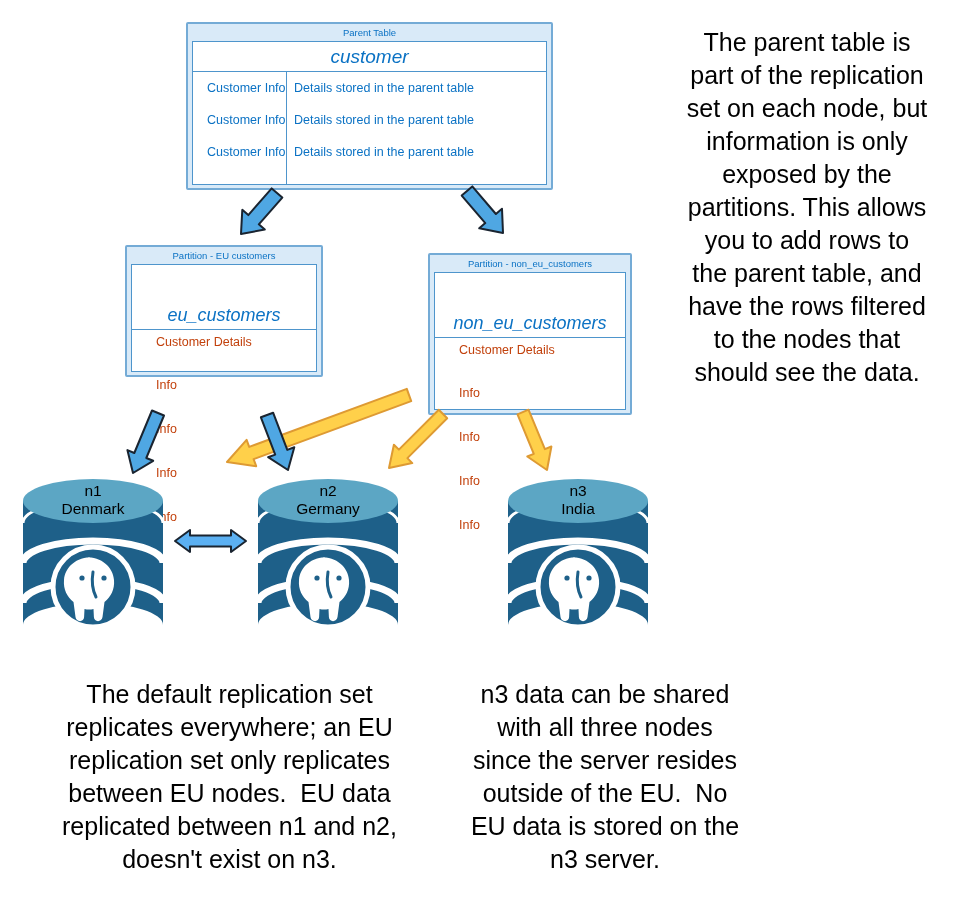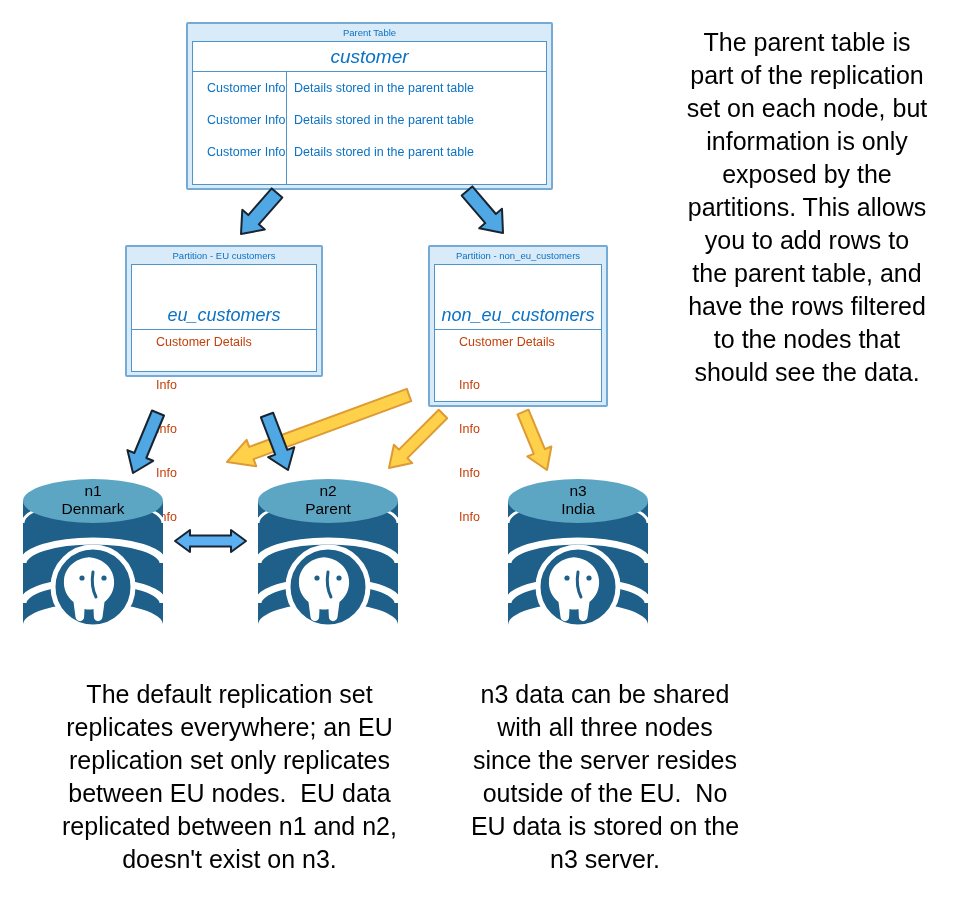--- a/index.html
+++ b/index.html
@@ -5,21 +5,21 @@
   html,body{margin:0;padding:0;background:#fff;}
   body{width:964px;height:900px;position:relative;overflow:hidden;
        font-family:"Liberation Sans",sans-serif;}
   .canvas{position:absolute;left:0;top:0;width:964px;height:900px;}
 
   
   .tbl{position:absolute;background:#D9EAF8;border:2px solid #74ABD6;
        border-radius:2px;box-sizing:border-box;}
   #parent-table{left:186px;top:22px;width:367px;height:168px;}
   #partition-eu{left:125px;top:245px;width:198px;height:132px;}
-  #partition-noneu{left:428px;top:245px;width:180px;height:162px;}
+  #partition-noneu{left:428px;top:253px;width:204px;height:162px;}
   .tbl-header{height:16px;line-height:17px;text-align:center;
               font-size:9.5px;color:#0B72C4;}
   .tbl-inner{position:absolute;left:4px;right:4px;top:17px;bottom:3px;
              background:#fff;border:1px solid #4E95CC;}
   .tbl-title{text-align:center;color:#0B72C4;border-bottom:1px solid #4E95CC;font-style:italic;}
   #parent-table .tbl-title{height:29px;line-height:29px;font-size:19px;}
   .partition .tbl-title{height:29px;line-height:30px;font-size:18px;margin-top:35px;}
 
   .parent-body{position:relative;height:calc(100% - 30px);}
   .pdivider{position:absolute;left:93px;top:0;bottom:0;width:0;
@@ -149,21 +149,21 @@
       <div>n1</div>
       <div>Denmark</div>
     </div>
   </div>
   <div class="node" id="node-n2">
     <svg class="cyl" width="146" height="178" viewBox="0 0 146 178">
         <use href="#cyl-shape"></use>
       </svg>
     <div class="node-label">
       <div>n2</div>
-      <div>Parent</div>
+      <div>Germany</div>
     </div>
   </div>
   <div class="node" id="node-n3">
     <svg class="cyl" width="146" height="178" viewBox="0 0 146 178">
         <use href="#cyl-shape"></use>
       </svg>
     <div class="node-label">
       <div>n3</div>
       <div>India</div>
     </div>

